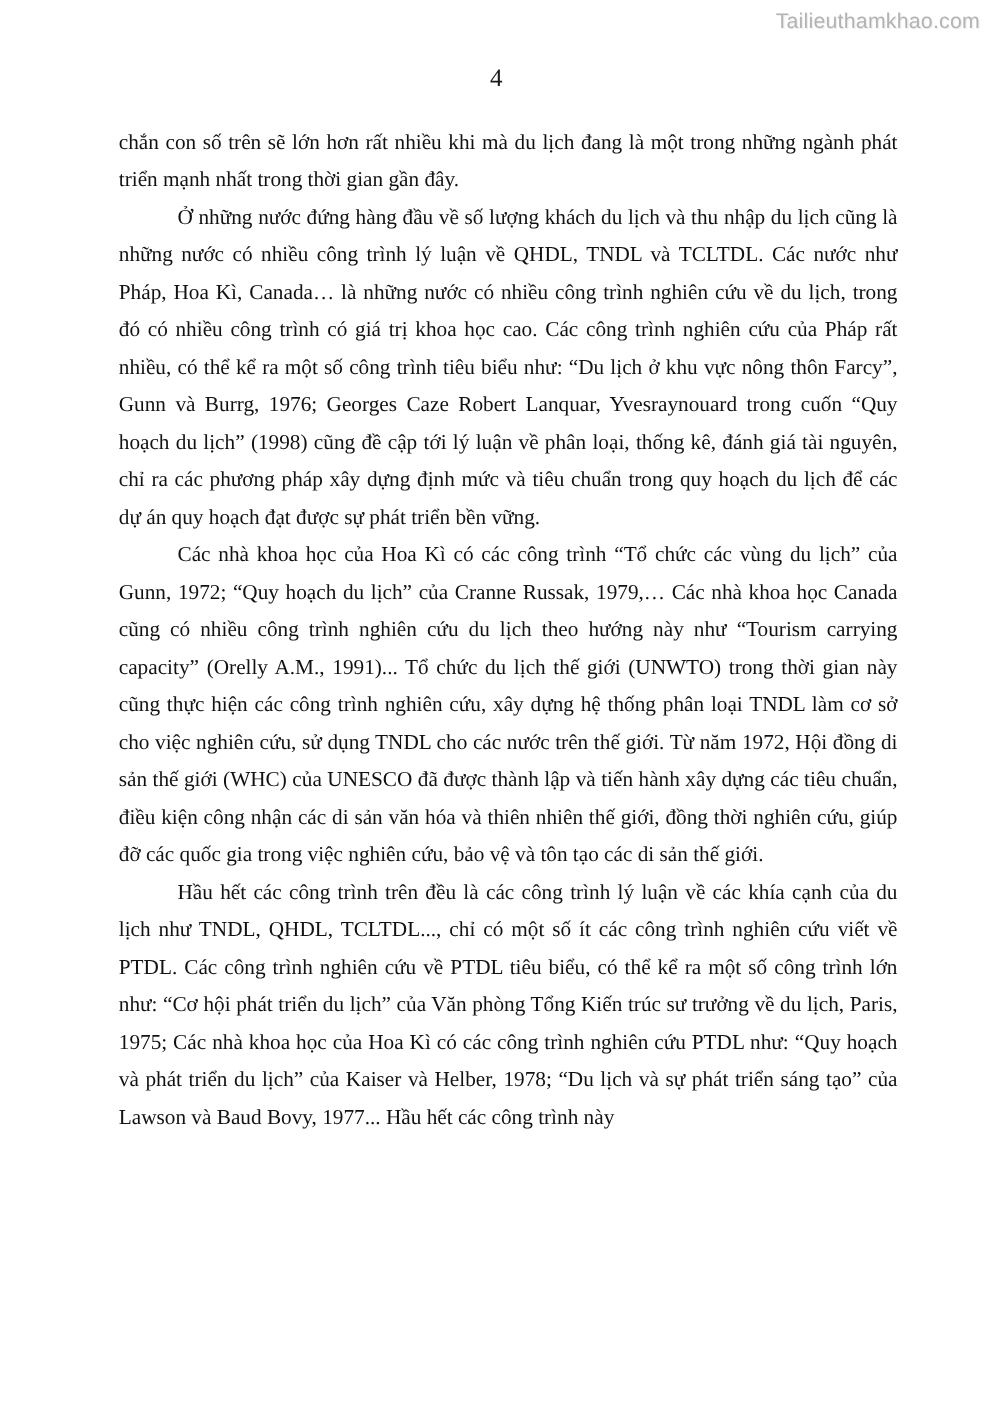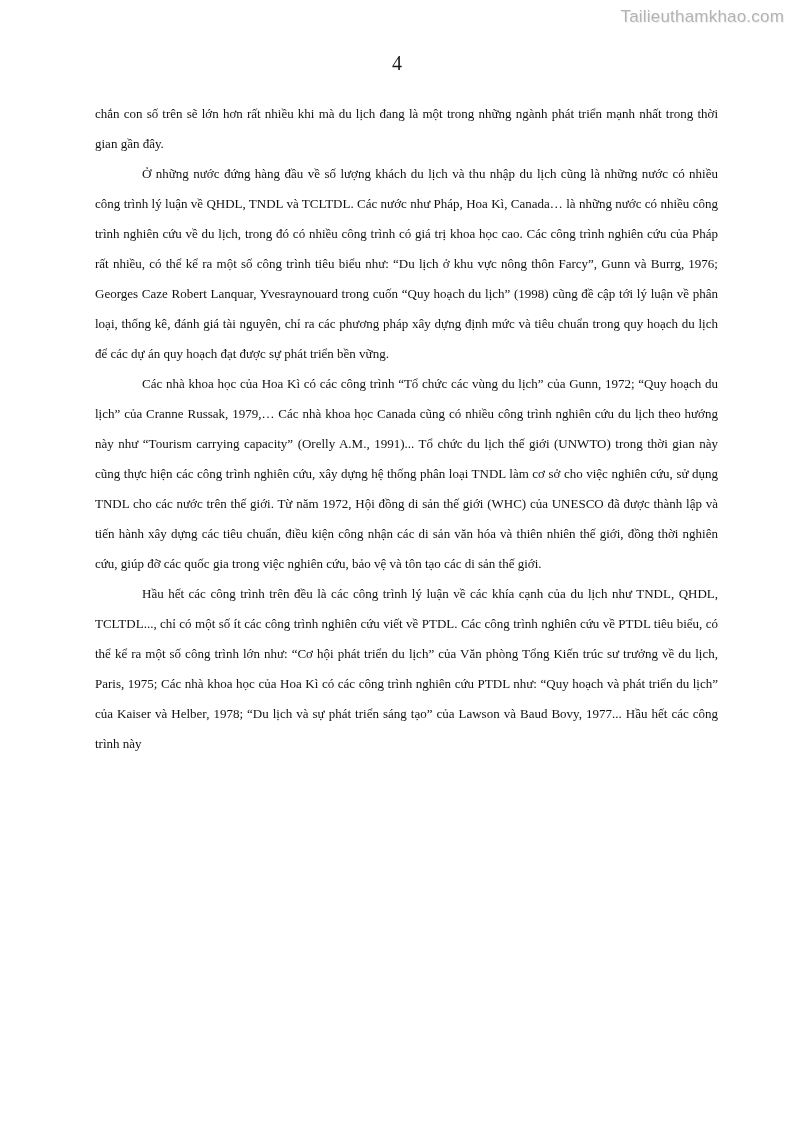--- a/index.html
+++ b/index.html
@@ -31,21 +31,21 @@
     font-size: 20px;
     color: #1a1a1a;
   }
   .content {
     margin-top: 24px;
     padding-left: 95px;
     padding-right: 76px;
     color: #111111;
   }
   .content p {
-    font-size: 13px;
+    font-size: 17px;
     line-height: 30px;
     text-align: justify;
     color: #111111;
   }
   .content p.indent {
     text-indent: 47px;
   }
   .content span.italic {
   }
 </style>

